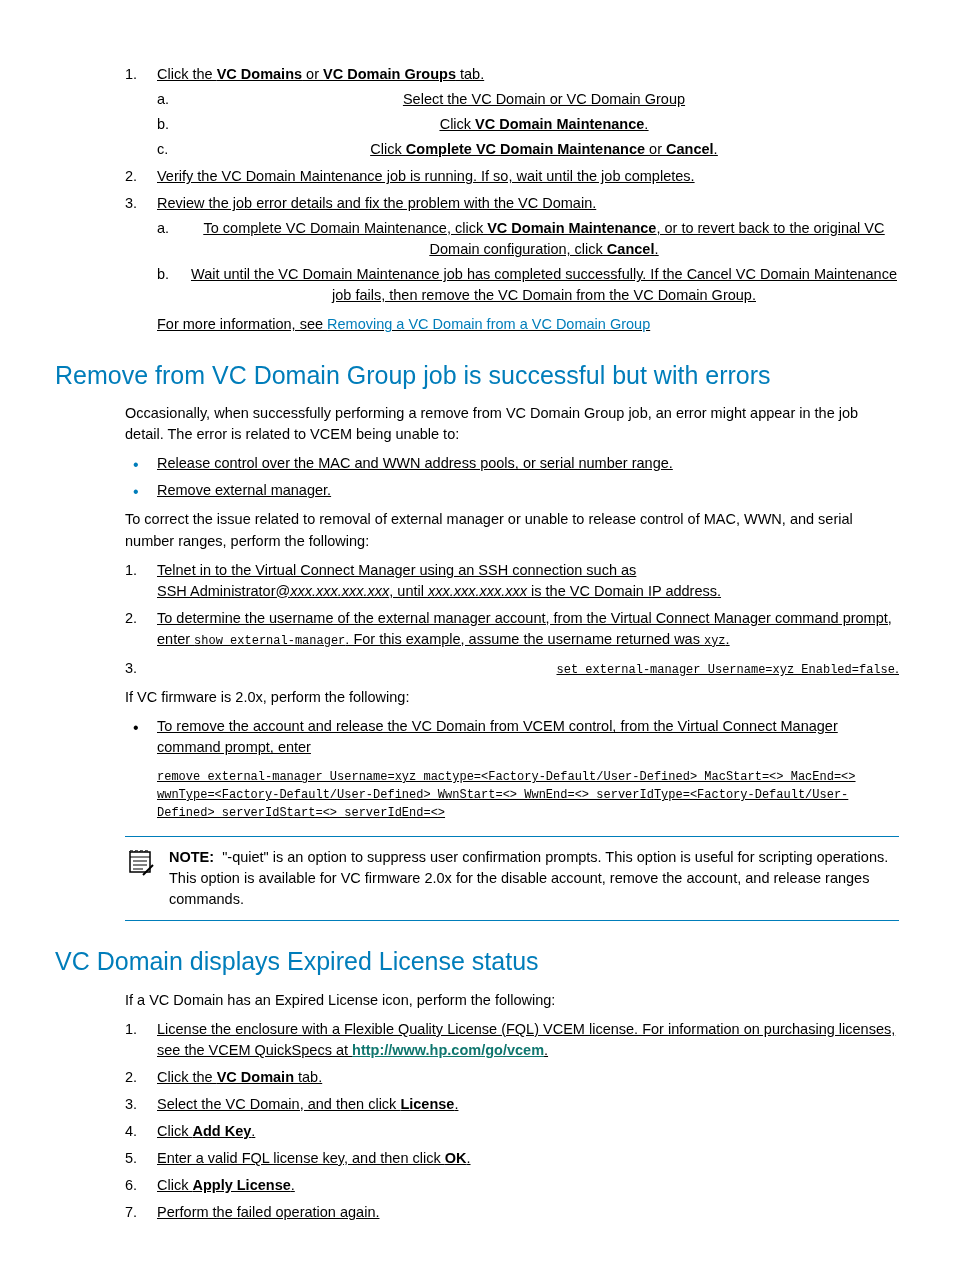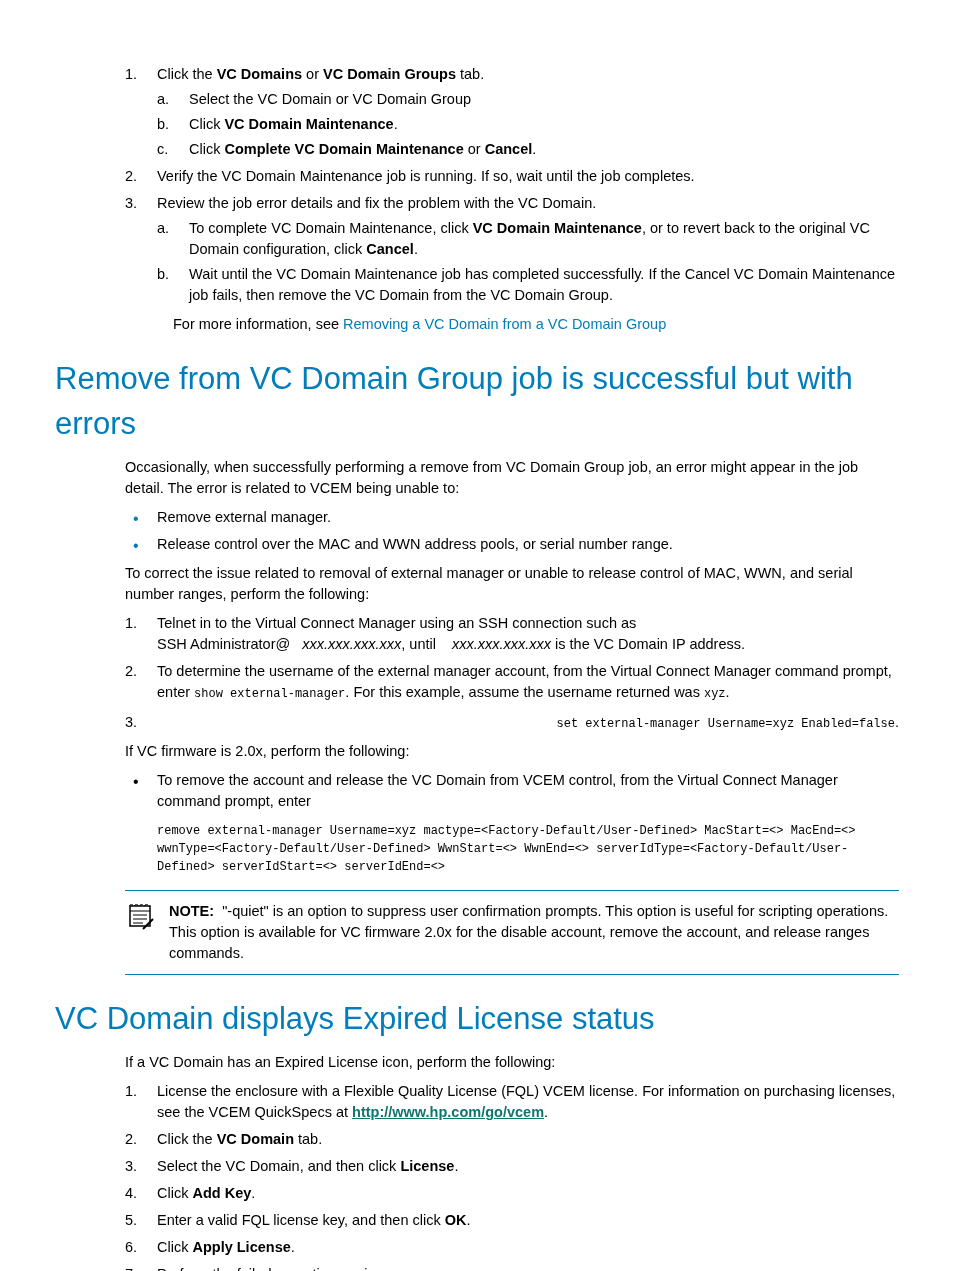--- a/index.html
+++ b/index.html
@@ -9,38 +9,38 @@
     color: #000;
     background: #fff;
     margin: 0;
     padding: 60px 55px 40px 55px;
     width: 954px;
     box-sizing: border-box;
   }
   h2 {
     font-family: Arial, Helvetica, sans-serif;
     font-weight: 300;
-    font-size: 31px;
+    font-size: 25px;
     color: #007dba;
     margin: 22px 0 10px 0;
   }
-  ol, ul { margin: 4px 0; padding-left: 0; }
+  ol, ul { margin: 4px 0; padding-left: 0; text-decoration: underline; }
   ol.main { list-style: none; counter-reset: item; margin-left: 70px; }
   ol.main > li { counter-increment: item; margin-bottom: 6px; position: relative; padding-left: 32px; }
   ol.main > li::before { content: counter(item) "."; position: absolute; left: 0; }
   ol.sub { list-style: none; counter-reset: sub; margin: 4px 0 4px 0; }
-  ol.sub > li { counter-increment: sub; margin-bottom: 4px; position: relative; padding-left: 32px; }
+  ol.sub > li { counter-increment: sub; margin-bottom: 4px; position: relative; padding-left: 32px; text-align: center; }
   ol.sub > li::before { content: counter(sub, lower-alpha) "."; position: absolute; left: 0; }
   ul.bullets { list-style: none; margin-left: 70px; }
   ul.bullets > li { position: relative; padding-left: 32px; margin-bottom: 6px; }
   ul.bullets > li::before { content: "•"; position: absolute; left: 8px; color: #007dba; font-size: 16px; }
   ul.bullets.black > li::before { color: #000; }
   p.body { margin: 8px 0 8px 70px; }
   .mono { font-family: "Courier New", monospace; font-size: 12px; }
-  .italic { font-style: italic; padding-left: 12px; }
+  .italic { font-style: italic; }
   .bold { font-weight: bold; }
   a.xref { color: #007dba; text-decoration: none; }
   a.url { color: #0f766e; text-decoration: underline; font-weight: bold; }
   .note-block { margin: 14px 0 14px 70px; border-top: 1.5px solid #007dba; border-bottom: 1.5px solid #007dba; padding: 10px 0; display: flex; gap: 14px; }
   .note-icon { flex: 0 0 30px; }
   .note-text { flex: 1; }
   .note-label { font-weight: bold; }
 </style>
 </head>
 <body>
@@ -54,31 +54,31 @@
       <li><span>Click </span><span class="bold">Complete VC Domain Maintenance</span><span> or </span><span class="bold">Cancel</span><span>.</span></li>
     </ol>
   </li>
   <li>Verify the VC Domain Maintenance job is running. If so, wait until the job completes.</li>
   <li>
     <span>Review the job error details and fix the problem with the VC Domain.</span>
     <ol class="sub">
       <li><span>To complete VC Domain Maintenance, click </span><span class="bold">VC Domain Maintenance</span><span>, or to revert back to the original VC Domain configuration, click </span><span class="bold">Cancel</span><span>.</span></li>
       <li>Wait until the VC Domain Maintenance job has completed successfully. If the Cancel VC Domain Maintenance job fails, then remove the VC Domain from the VC Domain Group.</li>
     </ol>
-    <p style="margin:8px 0 0 16px;"><span>For more information, see </span><a class="xref" href="#">Removing a VC Domain from a VC Domain Group</a></p>
+    <p style="margin:8px 0 0 0;"><span>For more information, see </span><a class="xref" href="#">Removing a VC Domain from a VC Domain Group</a></p>
   </li>
 </ol>
 
 <h2>Remove from VC Domain Group job is successful but with errors</h2>
 
 <p class="body">Occasionally, when successfully performing a remove from VC Domain Group job, an error might appear in the job detail. The error is related to VCEM being unable to:</p>
 
 <ul class="bullets">
+  <li>Release control over the MAC and WWN address pools, or serial number range.</li>
   <li>Remove external manager.</li>
-  <li>Release control over the MAC and WWN address pools, or serial number range.</li>
 </ul>
 
 <p class="body">To correct the issue related to removal of external manager or unable to release control of MAC, WWN, and serial number ranges, perform the following:</p>
 
 <ol class="main">
   <li>
     <span>Telnet in to the Virtual Connect Manager using an SSH connection such as</span><br>
     <span>SSH Administrator@</span><span class="italic">xxx.xxx.xxx.xxx</span><span>, until </span><span class="italic">xxx.xxx.xxx.xxx</span><span> is the VC Domain IP address.</span>
   </li>
   <li>

